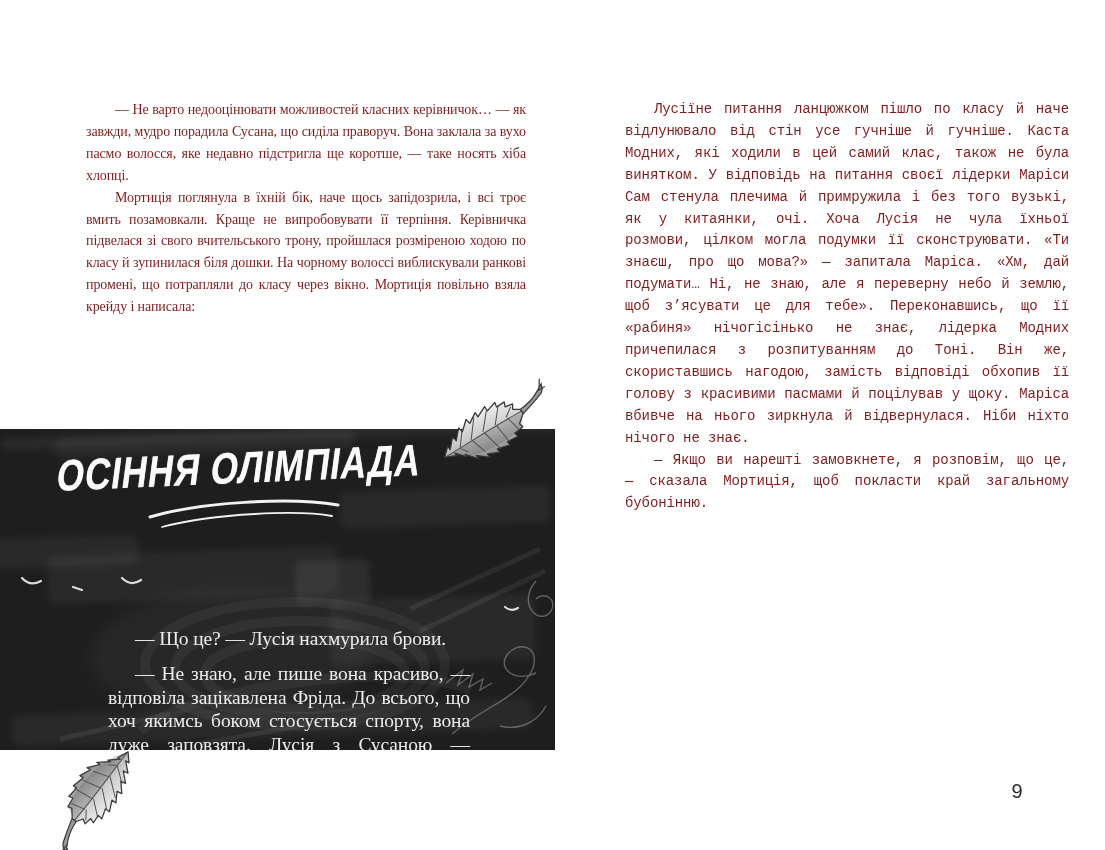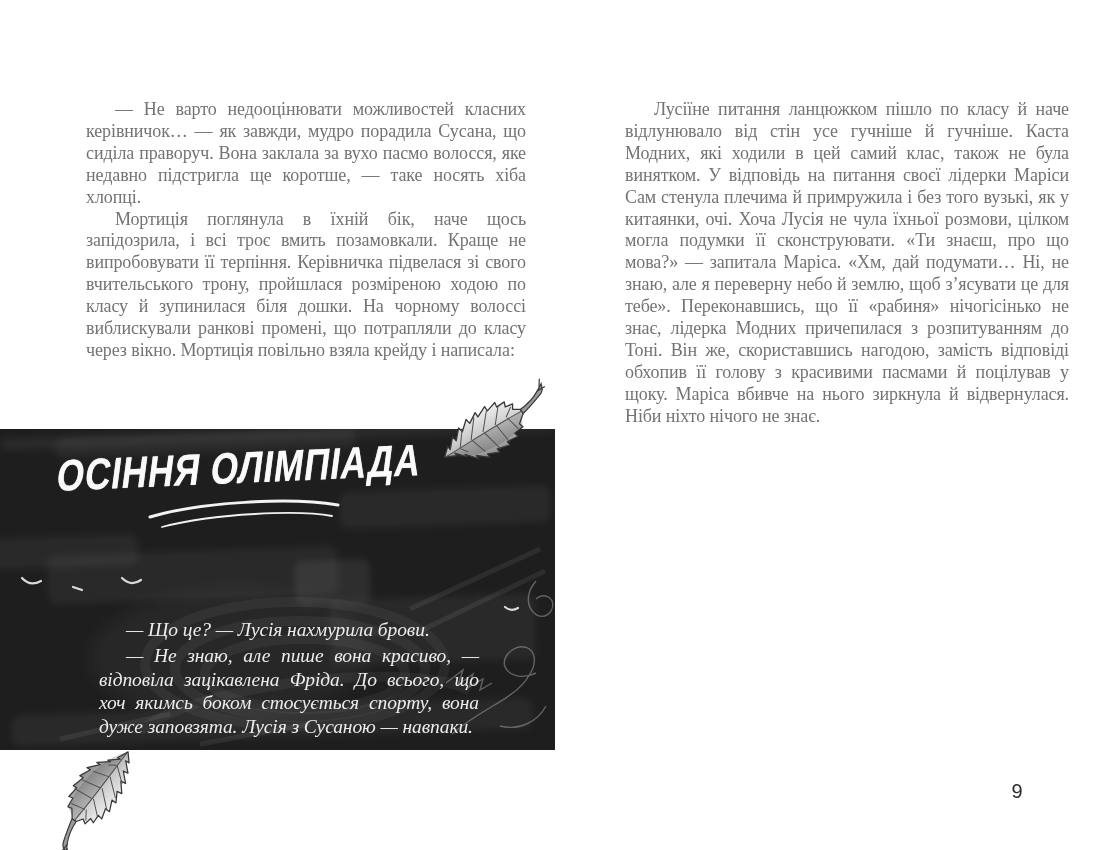--- a/index.html
+++ b/index.html
@@ -5,28 +5,28 @@
   html,body{margin:0;padding:0;}
   body{
     width:1105px;height:850px;position:relative;overflow:hidden;
     background:#ffffff;
     font-family:"Liberation Serif",serif;
   }
   
   .col{
     position:absolute;
     text-align:justify;
-    font-size:18px;
+    font-size:14px;
     line-height:21.9px;
-    color:#737373;
+    color:#7f1d1d;
     letter-spacing:-0.1px;
   }
   .col p{margin:0;text-indent:29px;}
   .col-left{left:86px;top:99px;width:440px;}
-  .col-right{left:625px;top:99px;width:444px;}
+  .col-right{left:625px;top:99px;width:444px;font-family:Liberation Mono, monospace;}
 
   
   .board{
     position:absolute;left:0;top:429px;width:555px;height:321px;
     background:#1e1e1e;
     overflow:hidden;
   }
   .smudge{
     position:absolute;
     background:rgba(255,255,255,0.05);
@@ -48,21 +48,21 @@
     transform-origin:0 100%;
     text-shadow:0 0 1px rgba(255,255,255,.7);
   }
   .board-text{
     position:absolute;left:96px;top:186px;width:386px;
     text-align:justify;
     font-size:19.5px;line-height:23.4px;
     color:#ededed;
     letter-spacing:-0.1px;
   }
-  .board-text p{margin:3px;text-indent:27px;font-style:italic;}
+  .board-text p{margin:12px;text-indent:27px;}
 
   
   .leaf{position:absolute;pointer-events:none;}
   .leaf-board{left:433px;top:392px;width:125px;height:70px;transform:rotate(-22deg);}
   .leaf-bottom{left:30px;top:762px;width:125px;height:70px;transform:rotate(137deg) scale(.97);}
 
   
   .pagenum{
     position:absolute;left:1003px;top:780px;width:28px;
     text-align:center;
@@ -154,19 +154,20 @@
     <p>— Не знаю, але пише вона красиво, — відповіла зацікавлена Фріда. До всього, що хоч якимсь боком стосується спорту, вона дуже заповзята. Лусія з Сусаною — навпаки.</p>
   </div>
 </div>
 
 <svg class="leaf leaf-board" viewBox="0 0 125 70">
   <use href="#leaf-shape"></use>
 </svg>
 
 <div class="col col-right">
   <p>Лусіїне питання ланцюжком пішло по класу й наче відлунювало від стін усе гучніше й гучніше. Каста Модних, які ходили в цей самий клас, також не була винятком. У відповідь на питання своєї лідерки Маріси Сам стенула плечима й примружила і без того вузькі, як у китаянки, очі. Хоча Лусія не чула їхньої розмови, цілком могла подумки її сконструювати. «Ти знаєш, про що мова?» — запитала Маріса. «Хм, дай подумати… Ні, не знаю, але я переверну небо й землю, щоб з’ясувати це для тебе». Переконавшись, що її «рабиня» нічогісінько не знає, лідерка Модних причепилася з розпитуванням до Тоні. Він же, скориставшись нагодою, замість відповіді обхопив її голову з красивими пасмами й поцілував у щоку. Маріса вбивче на нього зиркнула й відвернулася. Ніби ніхто нічого не знає.</p>
+  <p>— Якщо ви нарешті замовкнете, я розповім, що це, — сказала Мортиція, щоб покласти край загальному бубонінню.</p>
 </div>
 
 <svg class="leaf leaf-bottom" viewBox="0 0 125 70">
   <use href="#leaf-shape"></use>
 </svg>
 
 <div class="pagenum">9</div>
 
 </body></html>

